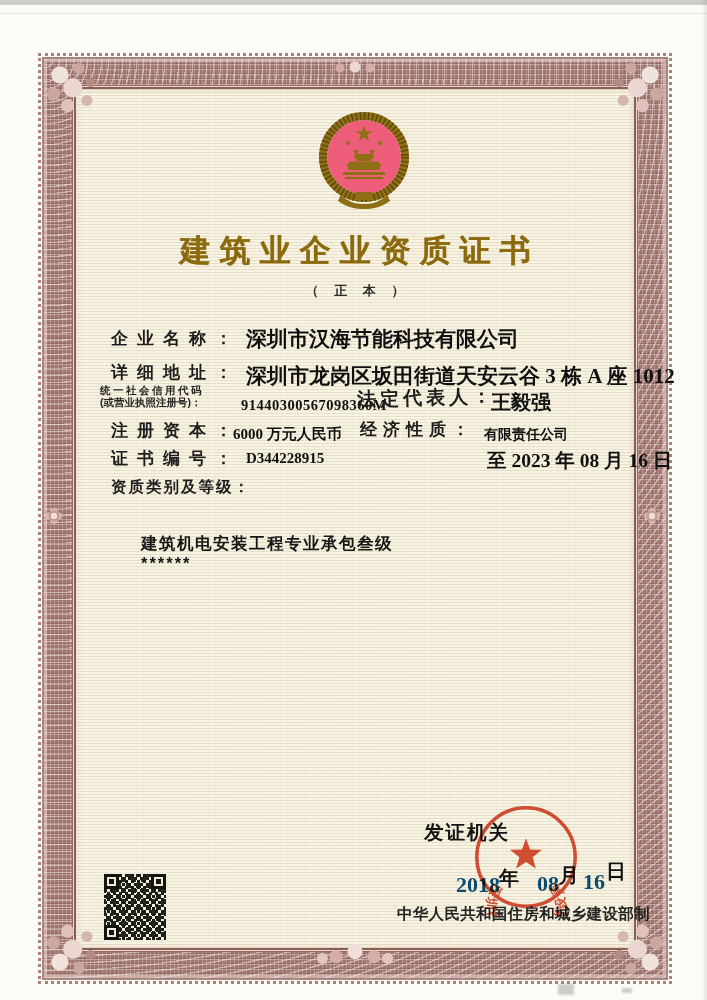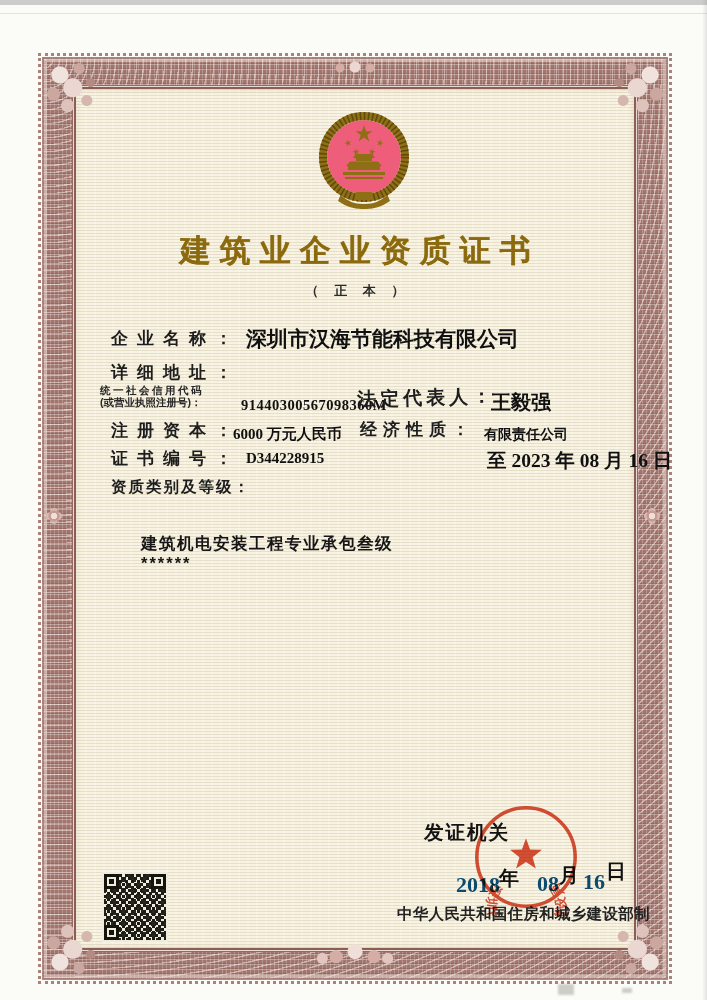--- a/index.html
+++ b/index.html
@@ -177,20 +177,21 @@
       <path d="M20,93 Q33,102 46,101 Q59,102 72,93 L69.5,87 Q58,97 46,96 Q34,97 22.5,87 Z" fill="#8f6f16"></path>
     </svg>
 
     <div class="abs title">建筑业企业资质证书</div>
     <div class="abs subtitle">（ 正 本 ）</div>
 
     <div class="abs lbl l-company">企业名称：</div>
     <div class="abs lbl l-address">详细地址：</div>
 
     <div class="abs val v-company">深圳市汉海节能科技有限公司</div>
+    <div class="abs val v-address">深圳市龙岗区坂田街道天安云谷 3 栋 A 座 1012</div>
 
     <div class="abs lbl-s l-credit1">统一社会信用代码</div>
     <div class="abs lbl-s l-credit2">(或营业执照注册号)：</div>
     <div class="abs val v-credit">91440300567098360M</div>
 
     <div class="abs lbl l-legal">法定代表人：</div>
     <div class="abs val v-legal">王毅强</div>
 
     <div class="abs lbl l-capital">注册资本：</div>
     <div class="abs val v-capital">6000 万元人民币</div>

